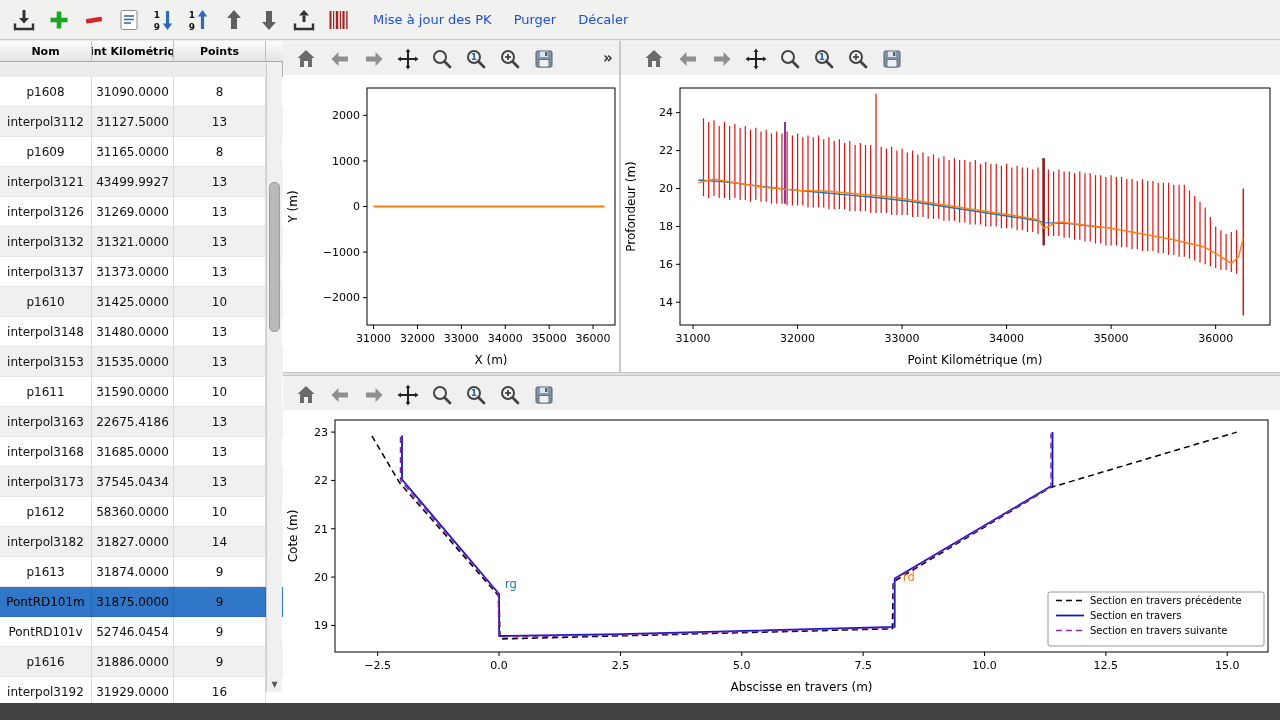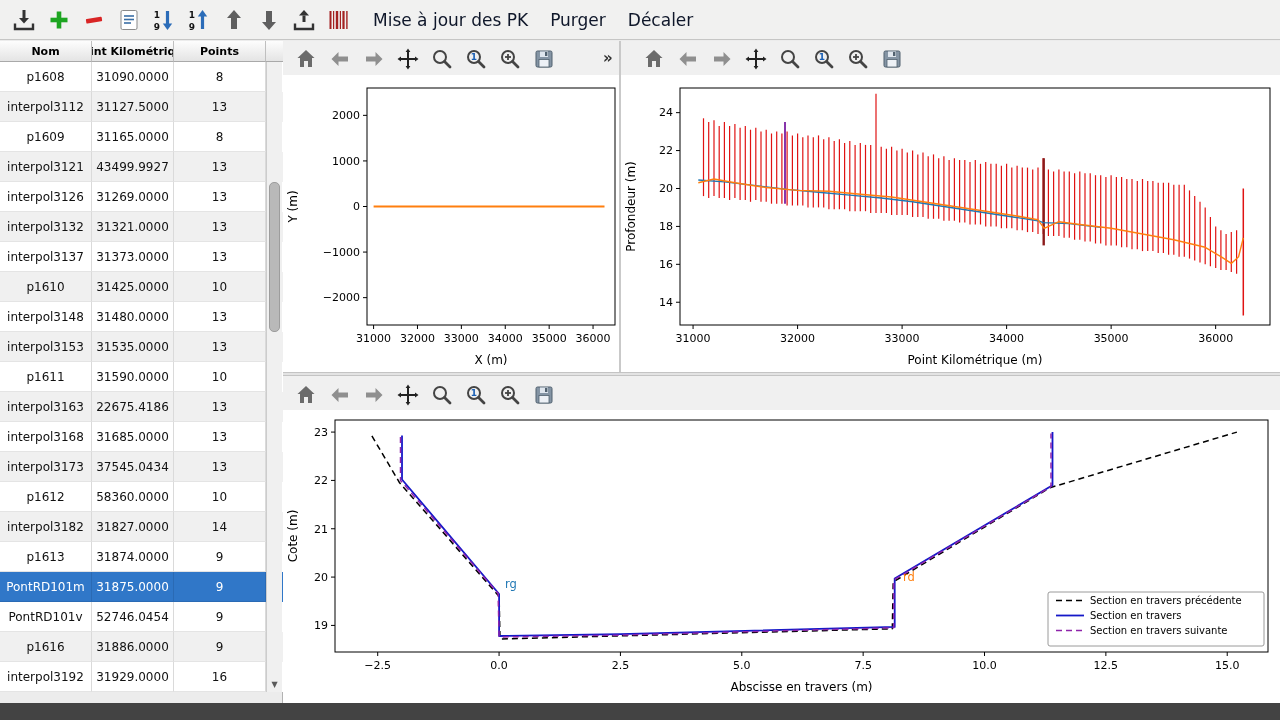--- a/index.html
+++ b/index.html
@@ -5,38 +5,38 @@
   * { box-sizing: border-box; margin: 0; padding: 0; }
   html,body { width:1280px; height:720px; overflow:hidden; }
   body { font-family:"DejaVu Sans", sans-serif; background:#ececec; }
   #app { position:relative; width:1280px; height:720px; background:#ececec; overflow:hidden; }
 
   
   #main-toolbar { position:absolute; left:0; top:0; width:1280px; height:40px;
     background:#f1f1f0; border-bottom:1px solid #c6c6c5; display:flex; align-items:center; padding:0 8px; }
   .tb-btn { width:32px; height:32px; border:none; background:transparent; display:flex;
     align-items:center; justify-content:center; padding:0; cursor:default; }
-  .menu-item { font-size:17px; color:#0f172a; padding:5px 10px; margin-left:2px; white-space:nowrap; }
+  .menu-item { font-size:13px; color:#1d4ed8; padding:5px 10px; margin-left:2px; white-space:nowrap; }
   #toolbar-menus { display:flex; align-items:center; margin-left:6px; }
 
   
   #left-panel { position:absolute; left:0; top:41px; width:283px; height:662px;
     background:#ececec; border-right:1px solid #b2b2b2; }
   #table-header { position:absolute; left:0; top:0; width:283px; height:21px; display:flex; }
   .th { background:linear-gradient(#fdfdfd,#e4e4e4); border-right:1px solid #bfbfbf;
     border-bottom:1px solid #a9a9a9; font-weight:bold; font-size:11px; display:flex;
     align-items:center; justify-content:center; overflow:hidden; white-space:nowrap; }
   .th-corner { background:linear-gradient(#fdfdfd,#e4e4e4); border-bottom:1px solid #a9a9a9; flex:1; }
-  #table-body { position:absolute; left:0; top:21px; width:316px; height:630px; background:#ffffff; }
+  #table-body { position:absolute; left:0; top:36px; width:316px; height:630px; background:#ffffff; }
   .tr { display:grid; grid-template-columns:92px 82px 92px; height:30px; background:#ffffff; }
   .tr:nth-child(even) { background:#f0f0f0; }
   .td { font-size:12px; color:#111; display:flex; align-items:center; justify-content:center;
     border-right:1px solid #dadada; border-bottom:1px solid #e4e4e4; overflow:hidden; white-space:nowrap; }
   .tr.selected, .tr.selected:nth-child(even) { background:#3077c8; }
-  .tr.selected .td { color:#ffffff; border-right-color:#2a6ab4; border-bottom-color:#2a6ab4; }
+  .tr.selected .td { color:#000000; border-right-color:#2a6ab4; border-bottom-color:#2a6ab4; }
 
   #table-scroll { position:absolute; left:266px; top:21px; width:16px; height:630px;
     background:#f0f0f0; border-left:1px solid #cccccc; }
   #scroll-thumb { position:absolute; left:2px; top:120px; width:11px; height:150px;
     background:#b9b9b9; border:1px solid #9d9d9d; border-radius:5px; }
   #scroll-down { position:absolute; left:1px; bottom:1px; width:13px; height:13px;
     color:#5a5a5a; font-size:8px; display:flex; align-items:center; justify-content:center; }
 
   
   #plots { position:absolute; left:283px; top:41px; width:997px; height:662px; background:#f0f0f0; }

